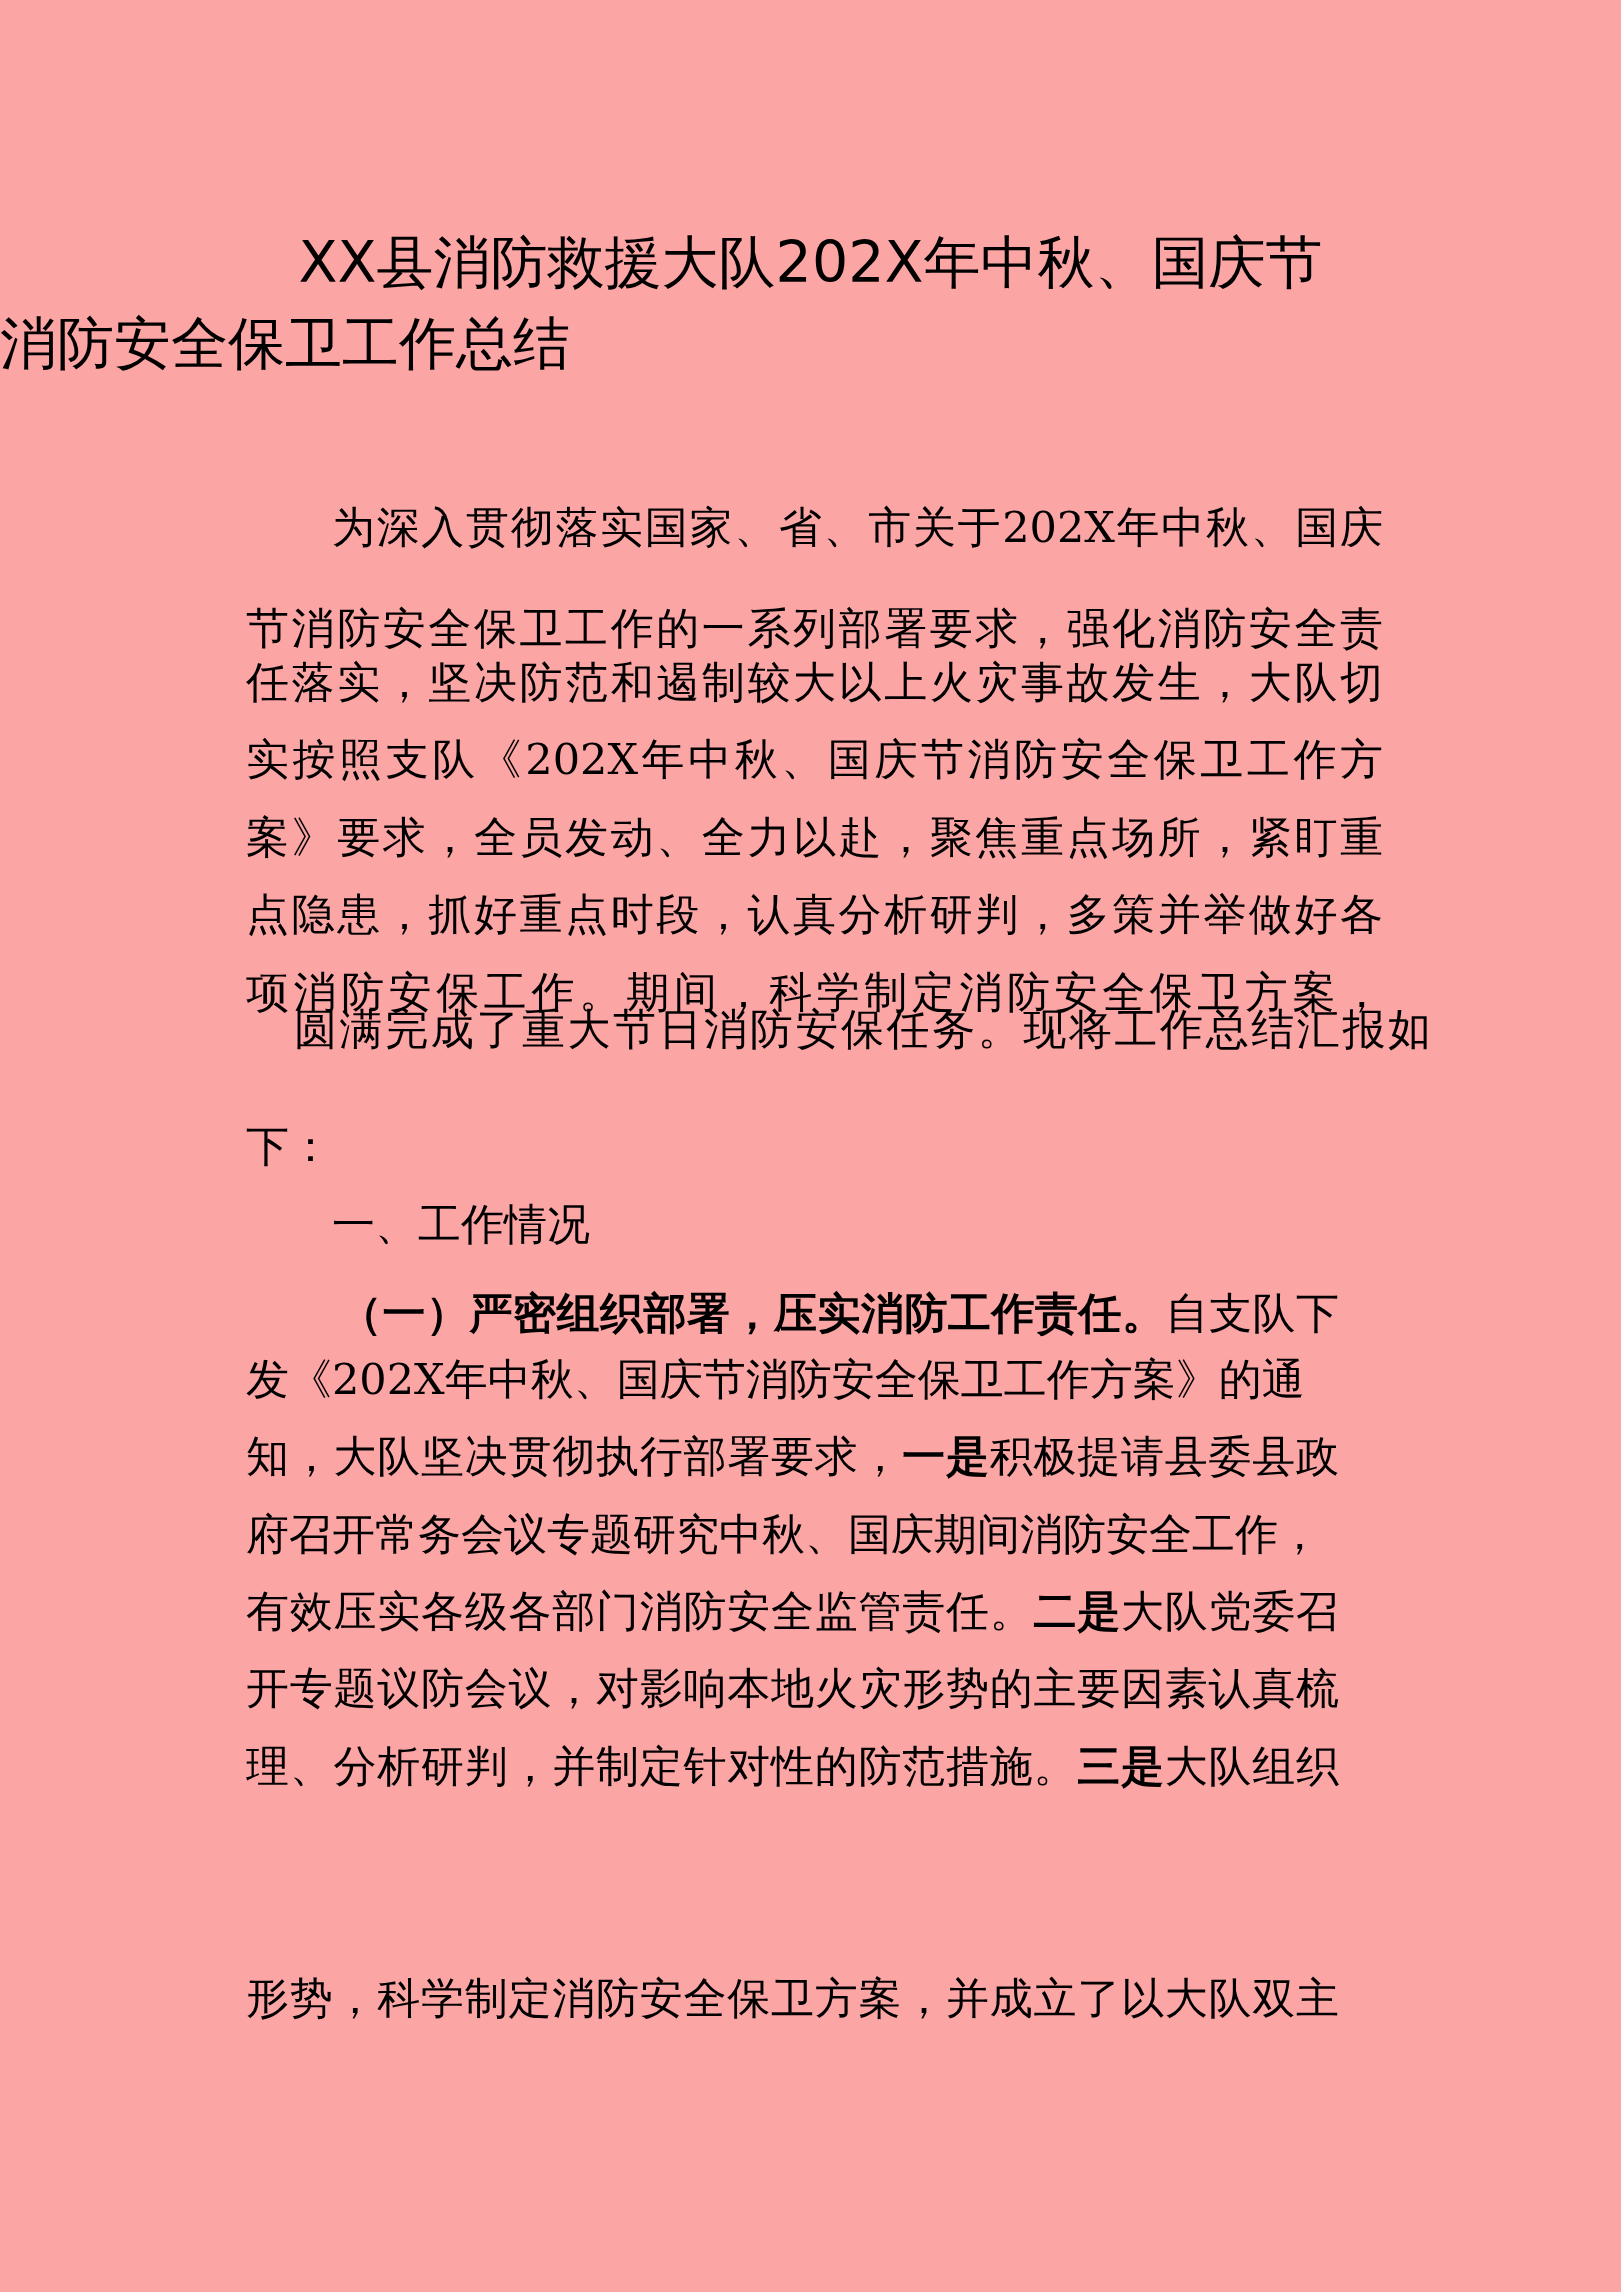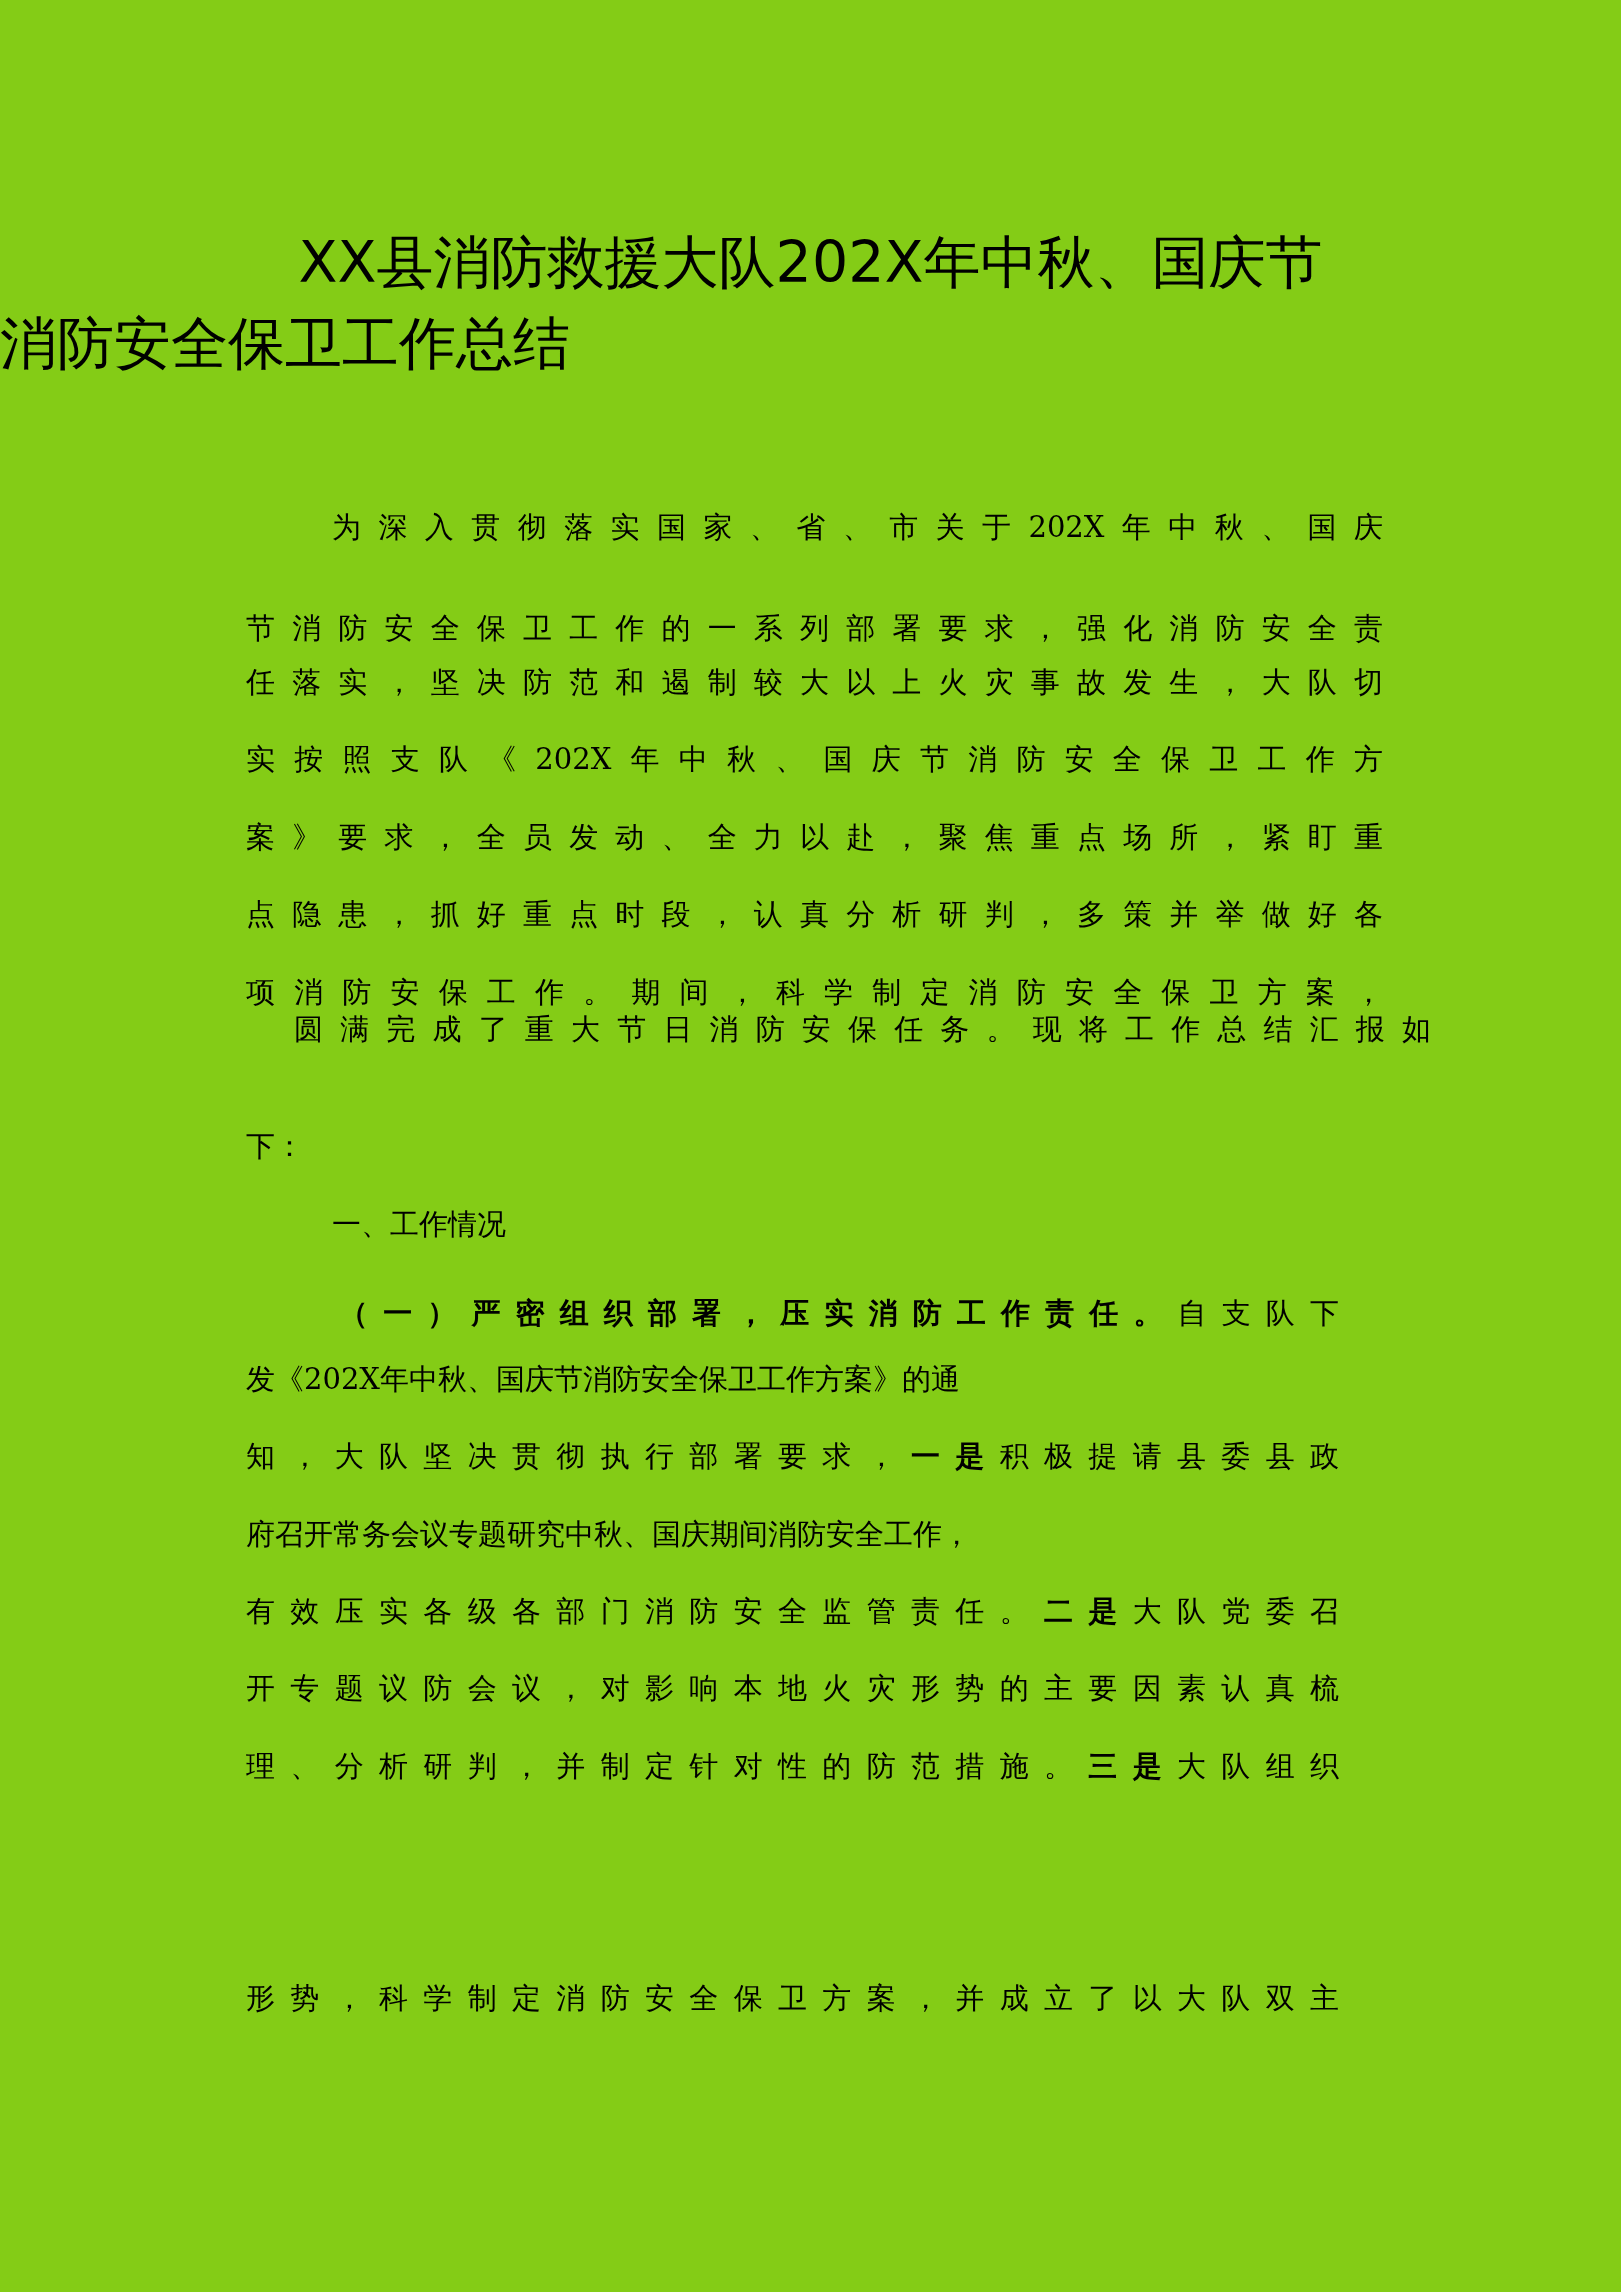--- a/index.html
+++ b/index.html
@@ -1,21 +1,21 @@
 <!DOCTYPE html>
 <html><head>
 <meta charset="utf-8">
 <style>
   html, body { margin: 0; padding: 0; background: #ffffff; }
   body { width: 1621px; height: 2293px; position: relative; overflow: hidden; color: #000; }
-  .page { position: absolute; left: 0; top: 0; width: 1621px; height: 2293px; background: #84cc16; }
+  .page { position: absolute; left: 0; top: 0; width: 1621px; height: 2293px; background: #fca5a5; }
   .title { position: absolute; left: 0; width: 1621px; text-align: center; font-family: "DejaVu Sans", sans-serif; font-size: 57px; line-height: 78px; letter-spacing: 0px; }
   .title .l1 { position: absolute; top: 223px; left: 0; width: 1621px; text-align: center; white-space: nowrap; }
   .title .l2 { position: absolute; top: 304px; left: 0; width: 1621px; text-align: left; white-space: nowrap; }
-  .line { position: absolute; left: 246px; width: 1137px; font-family: "DejaVu Serif", serif; font-size: 29px; line-height: 59px; white-space: nowrap; height: 59px; }
+  .line { position: absolute; left: 246px; width: 1137px; font-family: "DejaVu Serif", serif; font-size: 43px; line-height: 59px; white-space: nowrap; height: 59px; }
   .line.justify { text-align: justify; text-align-last: justify; }
   .indent { left: 332px; width: 1051px; }
   .indent2 { left: 339px; width: 1000px; margin-top: 12px; }
   .b { font-weight: bold; font-family: "DejaVu Sans", sans-serif; }
 </style>
 </head>
 <body>
 
 <div class="page">
 

